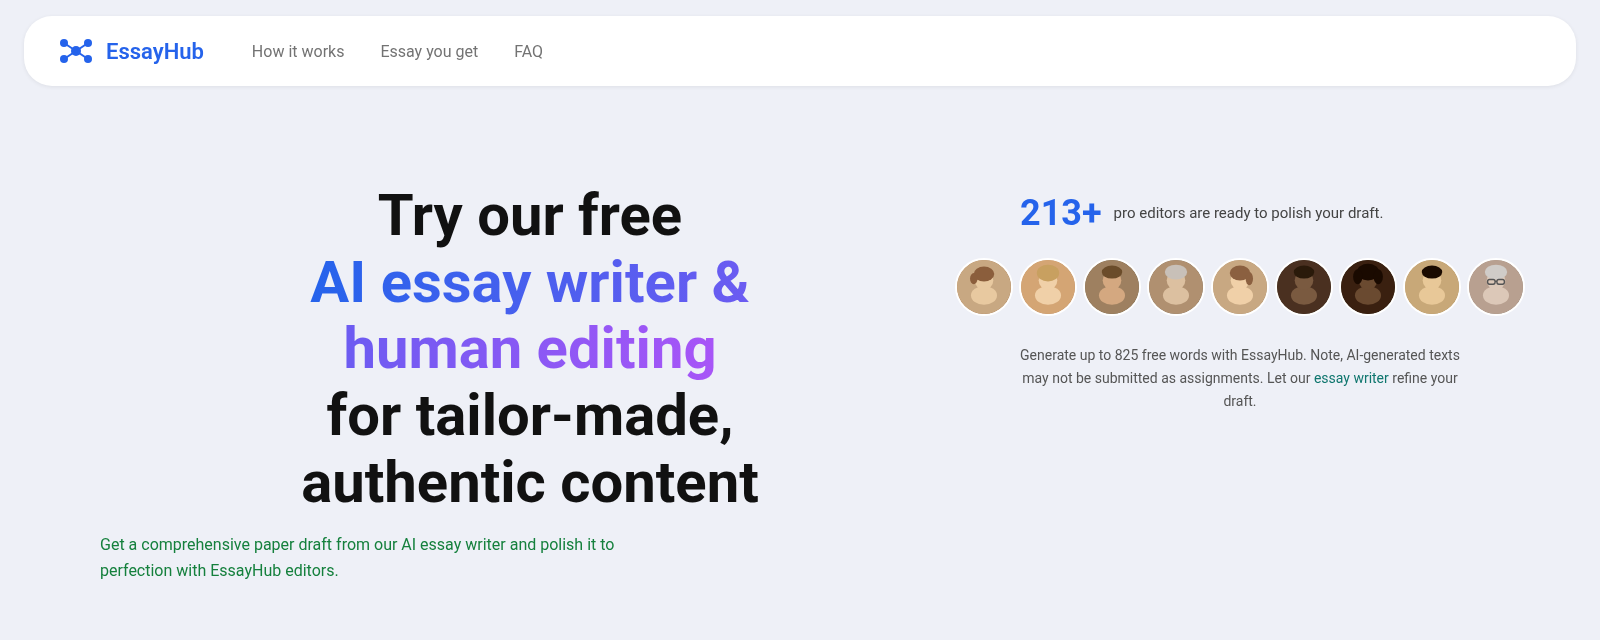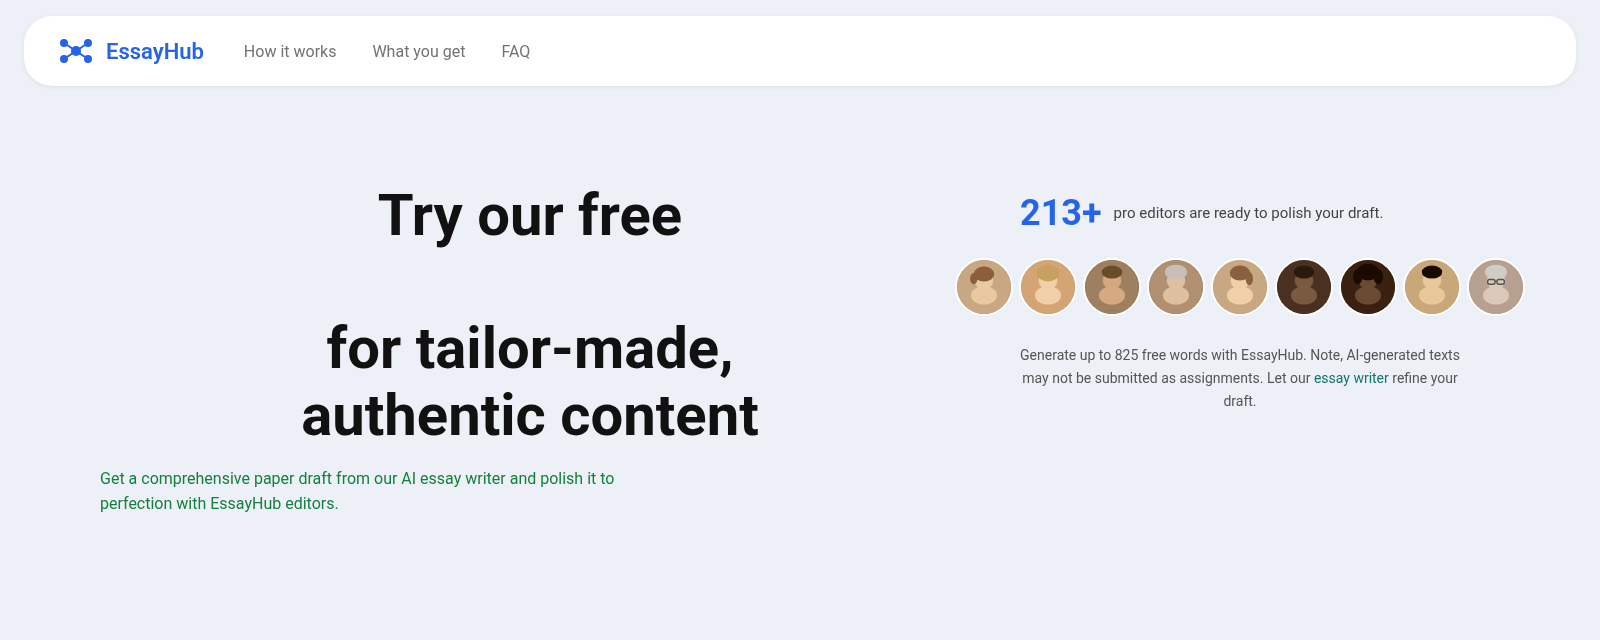--- a/index.html
+++ b/index.html
@@ -14,20 +14,21 @@
     
     nav {
       background: #fff;
       border-radius: 28px;
       margin: 16px 24px;
       padding: 0 32px;
       height: 70px;
       display: flex;
       align-items: center;
       box-shadow: 0 1px 4px rgba(0,0,0,0.07);
+      gap: 8px;
     }
 
     .logo-area {
       display: flex;
       align-items: center;
       gap: 10px;
       margin-right: 40px;
       text-decoration: none;
     }
 
@@ -214,31 +215,34 @@
       <line x1="20" y1="20" x2="8" y2="28" stroke="#2563eb" stroke-width="2"></line>
       <line x1="20" y1="20" x2="32" y2="28" stroke="#2563eb" stroke-width="2"></line>
     </svg>
     <span class="logo-text">
       <span>Essay</span><span>Hub</span>
     </span>
   </a>
 
   <ul class="nav-links">
     <li><a href="#">How it works</a></li>
-    <li><a href="#">What you get</a></li>
+    <li><a href="#">Essay you get</a></li>
     <li><a href="#">FAQ</a></li>
   </ul>
 
 </nav>
 
 <div class="hero">
   <div class="hero-left">
     <h1 class="hero-title">
       <span>Try our free</span><br>
-      <br>
+      <span class="ai-gradient">
+        <span>AI essay writer &amp;</span><br>
+        <span>human editing</span>
+      </span><br>
       <span>for tailor-made,</span><br>
       <span>authentic content</span>
     </h1>
     <p class="hero-subtitle">Get a comprehensive paper draft from our AI essay writer and polish it to perfection with EssayHub editors.</p>
   </div>
 
   <div class="hero-right">
     <div class="editors-count-row">
       <span class="editors-count">213+</span>
       <span class="editors-count-text">pro editors are ready to polish your draft.</span>

